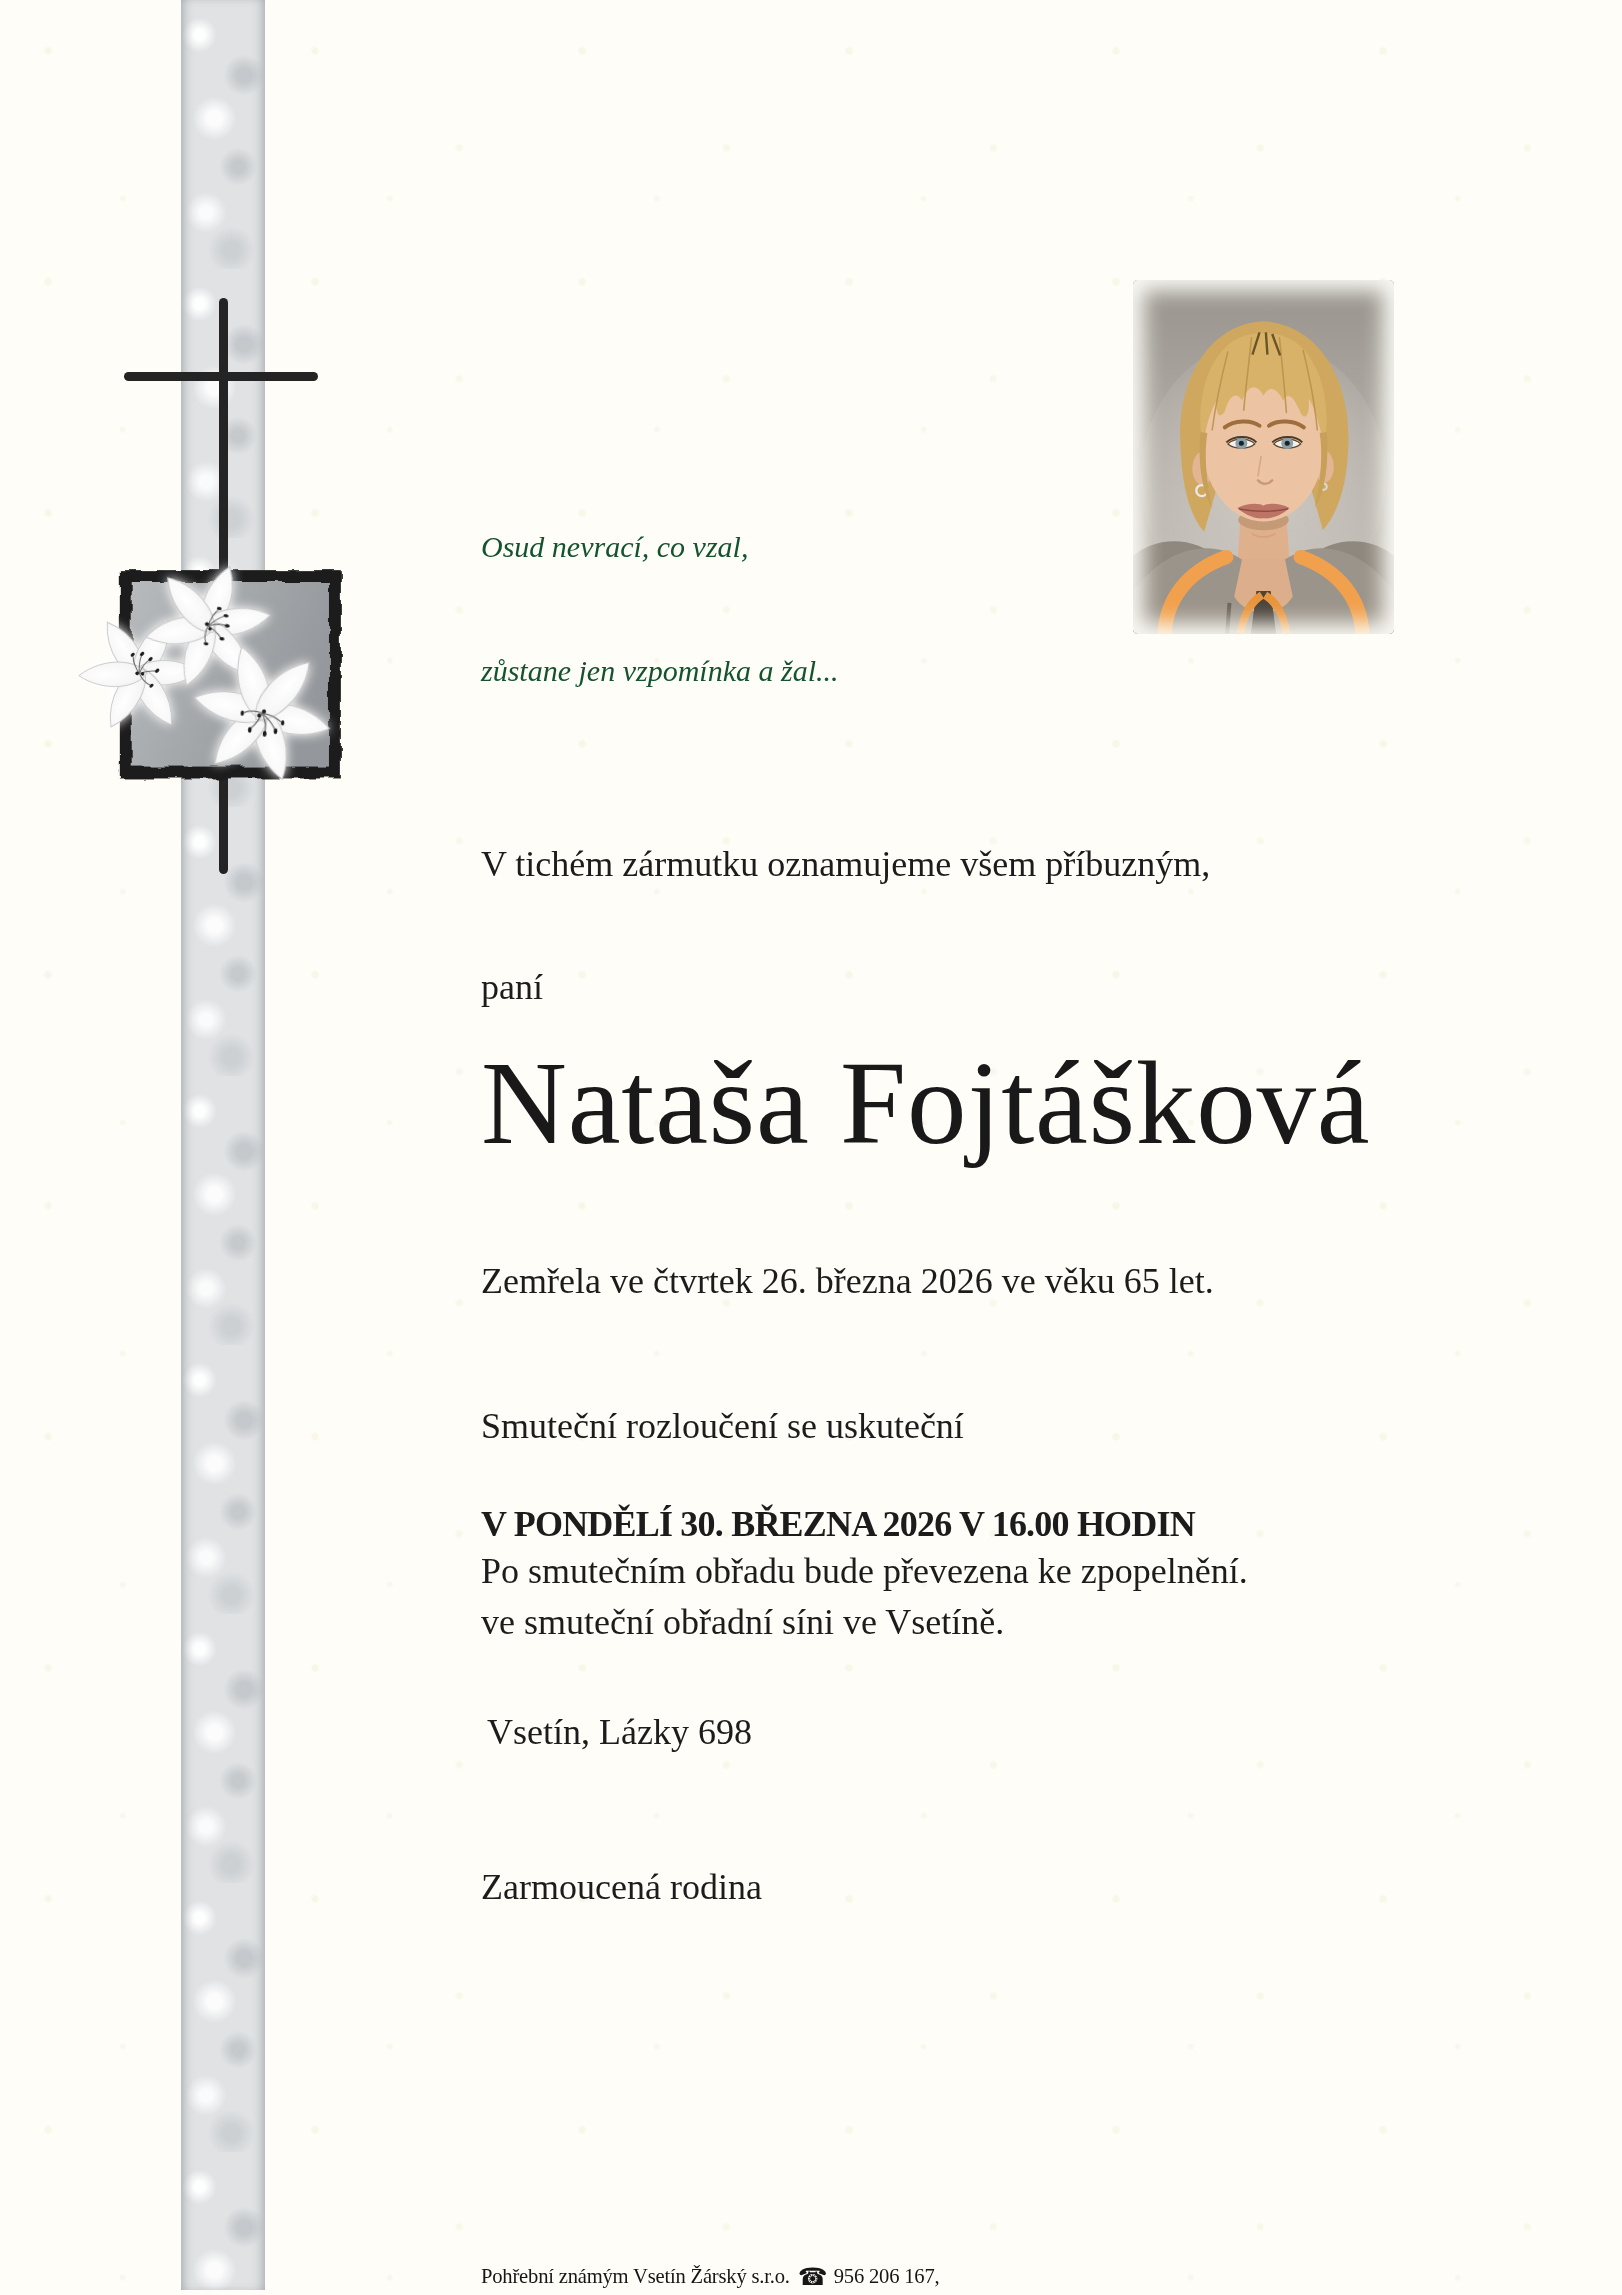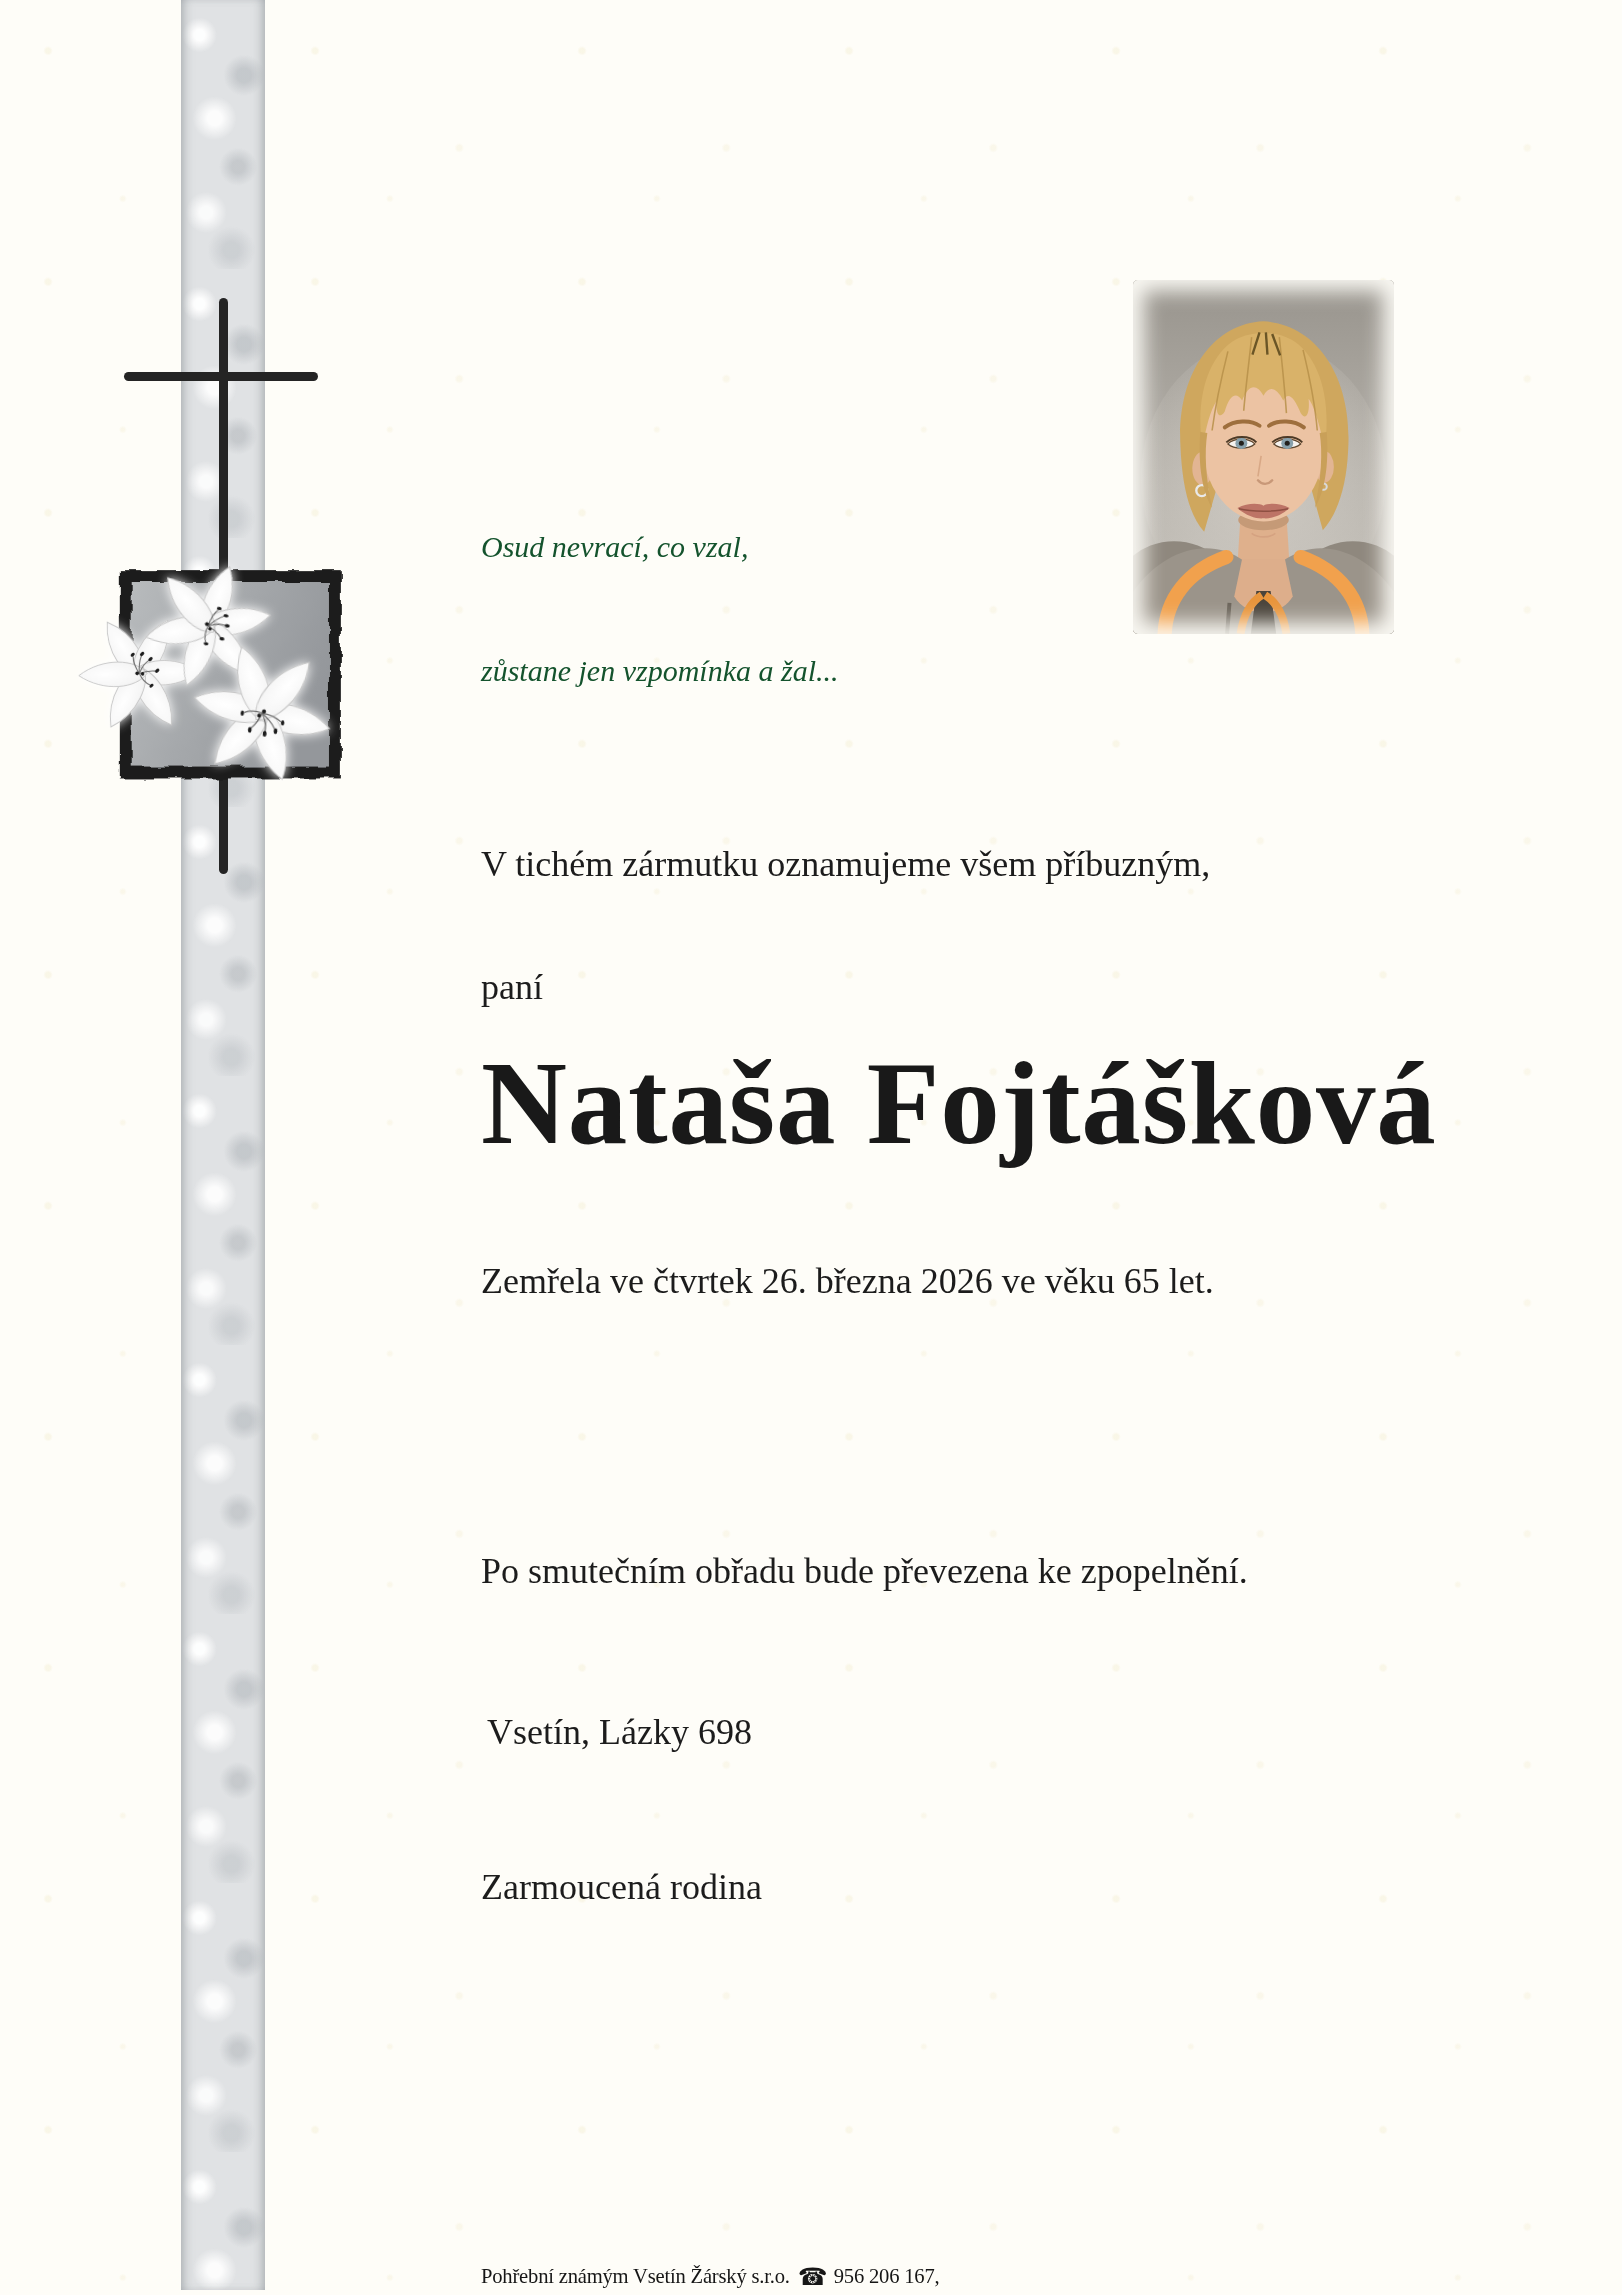--- a/index.html
+++ b/index.html
@@ -51,21 +51,21 @@
   .photo svg{display:block;width:100%;height:100%;border-radius:4.8px;}
   .photo::after{
     content:"";position:absolute;inset:0;border-radius:4.8px;pointer-events:none;
     box-shadow: inset 0 0 20.6px 11px rgba(254,253,248,.95);
   }
   
   .t{position:absolute;left:481px;white-space:pre-line;}
   .quote{top:454px;font-size:30px;font-style:italic;line-height:62px;color:#14532d;}
   .announce{top:782px;font-size:36px;line-height:55px;}
   .salutation{top:967px;font-size:36px;line-height:40px;}
-  .name{top:1044px;font-size:119px;line-height:119px;letter-spacing:0.8px;font-weight:700;color:#191919;}
+  .name{top:1044px;font-size:119px;line-height:119px;letter-spacing:0.8px;font-weight:400;color:#191919;}
   .death{top:1261px;font-size:36px;line-height:41px;}
   .ceremony{top:1353px;font-size:36px;line-height:49px;}
   .ceremony .bold{font-weight:700;font-size:36px;letter-spacing:-0.8px;}
   .cremation{top:1551px;font-size:36px;line-height:41px;}
   .address{top:1712px;font-size:36px;line-height:41px;margin-left:6px;}
   .signature{top:1867px;font-size:36px;line-height:41px;}
   .footer{top:2236px;font-size:20.6px;line-height:27px;letter-spacing:-0.2px;color:#161616;}
   .footer .phone-glyph{font-size:24px;vertical-align:-1.6px;margin:0 6.3px 0 8px;}
 </style>
 </head>
@@ -220,20 +220,25 @@
   <div class="t announce">
     <div>V tichém zármutku oznamujeme všem příbuzným,</div>
   </div>
 
   <div class="t salutation">paní</div>
 
   <div class="t name">Nataša Fojtášková</div>
 
   <div class="t death">Zemřela ve čtvrtek 26. března 2026 ve věku 65 let.</div>
 
+  <div class="t ceremony">
+    <div>Smuteční rozloučení se uskuteční</div>
+    <div class="bold">V PONDĚLÍ 30. BŘEZNA 2026 V 16.00 HODIN</div>
+    <div>ve smuteční obřadní síni ve Vsetíně.</div>
+  </div>
 
   <div class="t cremation">Po smutečním obřadu bude převezena ke zpopelnění.</div>
 
   <div class="t address">Vsetín, Lázky 698</div>
 
   <div class="t signature">Zarmoucená rodina</div>
 
   <div class="t footer">
     <span>Pohřební známým Vsetín Žárský s.r.o.</span><span class="phone-glyph">☎</span><span>956 206 167,</span>
     <span>www.pohrebzarsky.cz</span>

